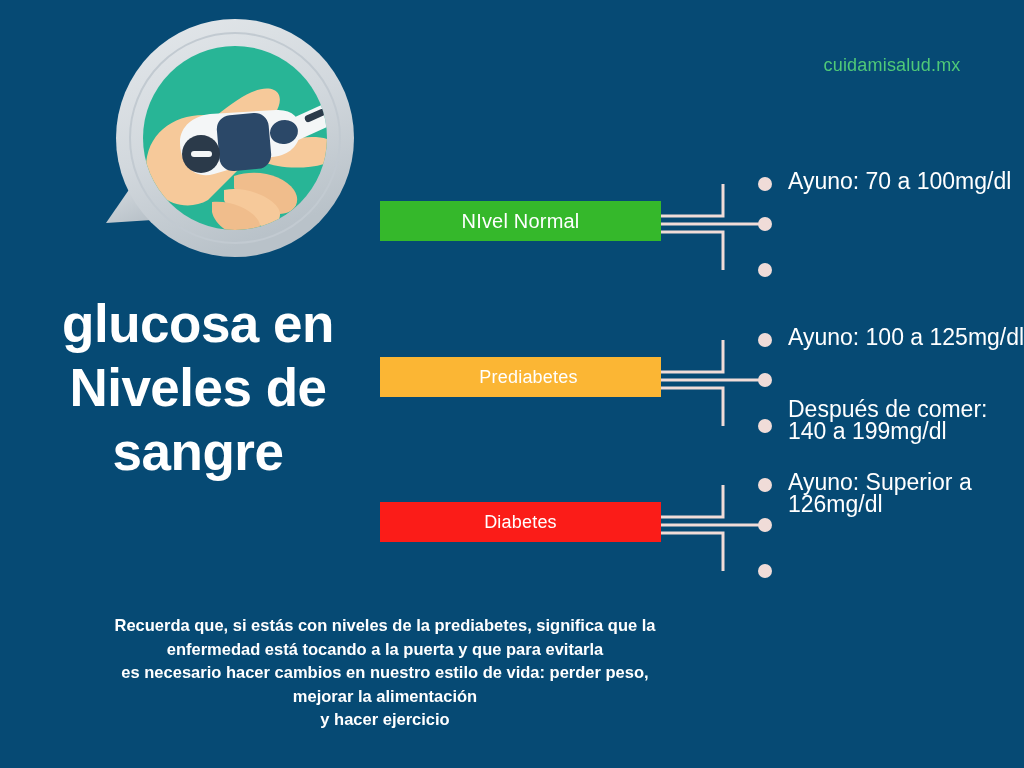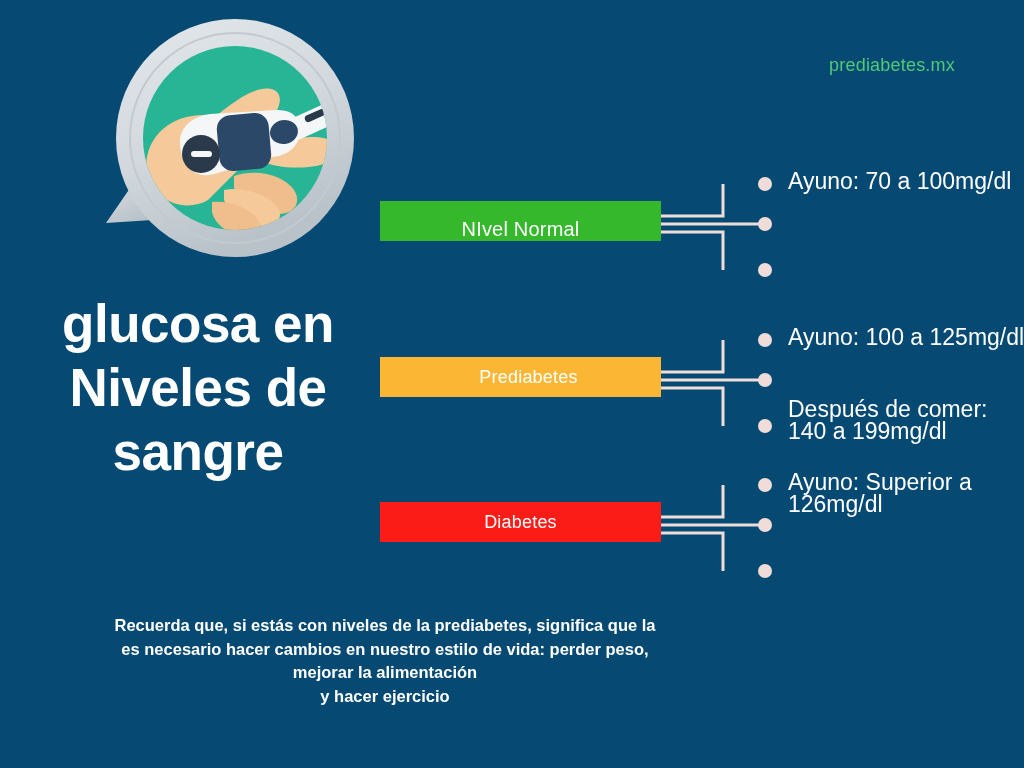--- a/index.html
+++ b/index.html
@@ -80,21 +80,21 @@
     align-items: center;
     justify-content: center;
     box-sizing: border-box;
   }
   .level-bar-label {
     color: #ffffff;
     font-size: 20px;
     letter-spacing: .2px;
     white-space: nowrap;
   }
-  .level-bar.is-normal      { background: #35b82b; align-items: flex-end; }
+  .level-bar.is-normal      { background: #35b82b; }
   .level-bar.is-prediabetes { background: #fbb634; }
   .level-bar.is-diabetes    { background: #fb1c18; }
   .level-bar.is-prediabetes .level-bar-label { font-size: 18px; }
   .level-bar.is-diabetes    .level-bar-label { font-size: 18px; text-align: center; }
 
   .connector {
     position: absolute;
     left: 281px;
     top: 0;
     width: 115px;
@@ -132,21 +132,21 @@
     line-height: 23.5px;
     font-weight: bold;
   }
   .footer-note div { white-space: nowrap; }
 </style>
 </head>
 <body>
 
 <div id="canvas" style="background: rgb(6, 74, 116);">
 
-  <div class="site-credit" style="color: rgb(79, 201, 120);">prediabetes.mx</div>
+  <div class="site-credit" style="color: rgb(79, 201, 120);">cuidamisalud.mx</div>
 
   <div class="illustration">
     <svg width="282" height="268" viewBox="0 0 282 268" xmlns="http://www.w3.org/2000/svg" aria-hidden="true">
       <defs>
         <clipPath id="circleClip">
           <circle cx="147" cy="120" r="92"></circle>
         </clipPath>
         <linearGradient id="bubbleGrad" x1="0" y1="0" x2="0.4" y2="1">
           <stop offset="0%" stop-color="#e4e8eb"></stop>
           <stop offset="55%" stop-color="#d2d8dd"></stop>
@@ -258,18 +258,19 @@
       <circle cx="104" cy="58" r="7" fill="#f0dcd8"></circle>
       <circle cx="104" cy="104" r="7" fill="#f0dcd8"></circle>
     </svg>
     <div class="facts">
       <div class="fact fact-top">Ayuno: Superior a 126mg/dl</div>
     </div>
   </div>
 
   <div class="footer-note">
     <div>Recuerda que, si estás con niveles de la prediabetes, significa que la</div>
+    <div>enfermedad está tocando a la puerta y que para evitarla</div>
     <div>es necesario hacer cambios en nuestro estilo de vida: perder peso,</div>
     <div>mejorar la alimentación</div>
     <div>y hacer ejercicio</div>
   </div>
 
 </div>
 
 </body></html>

